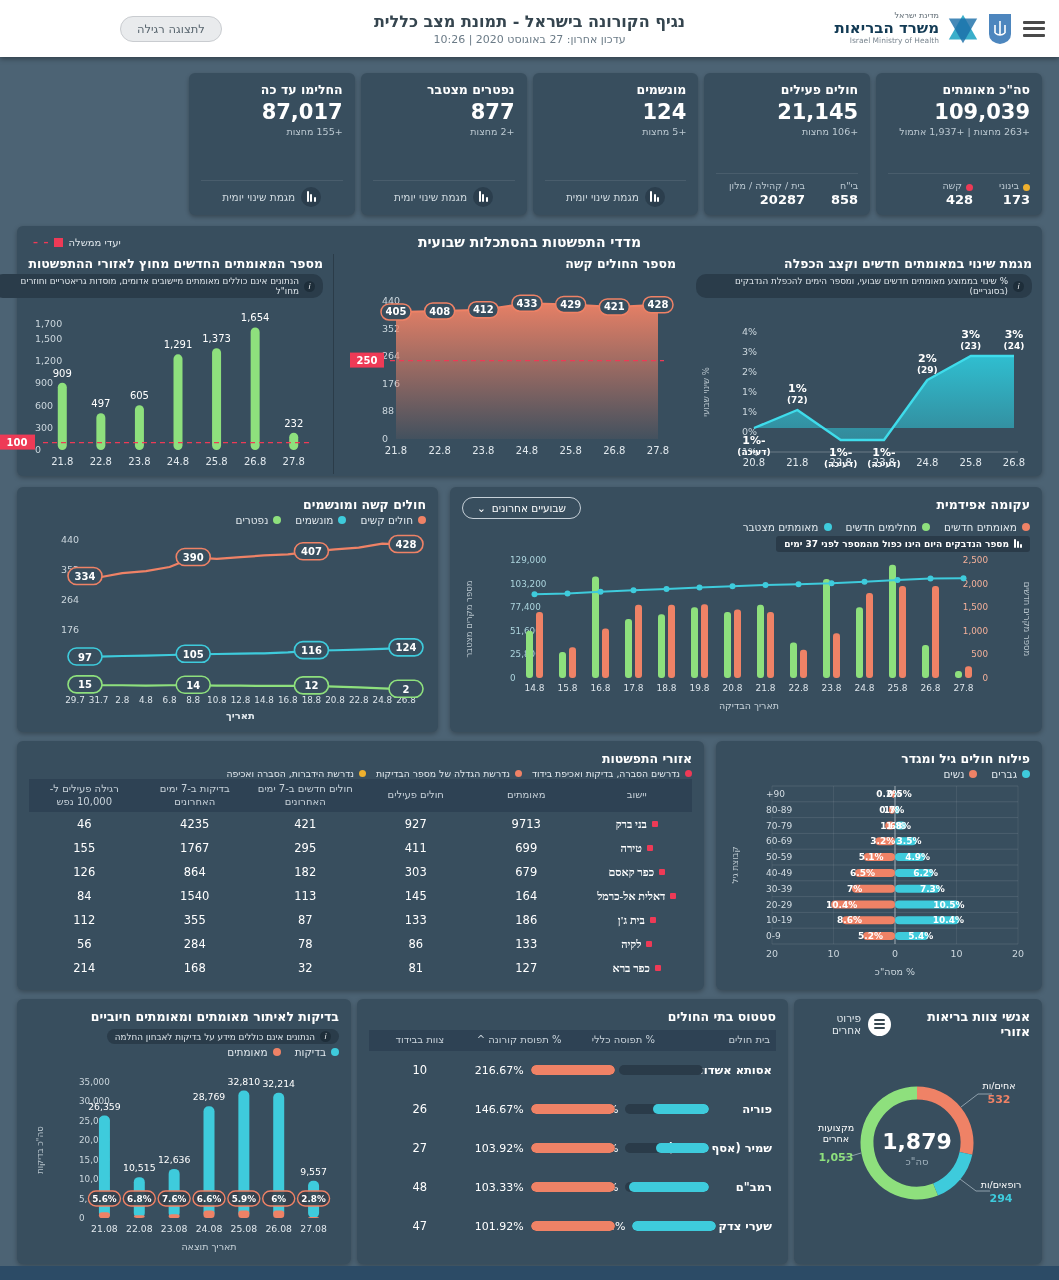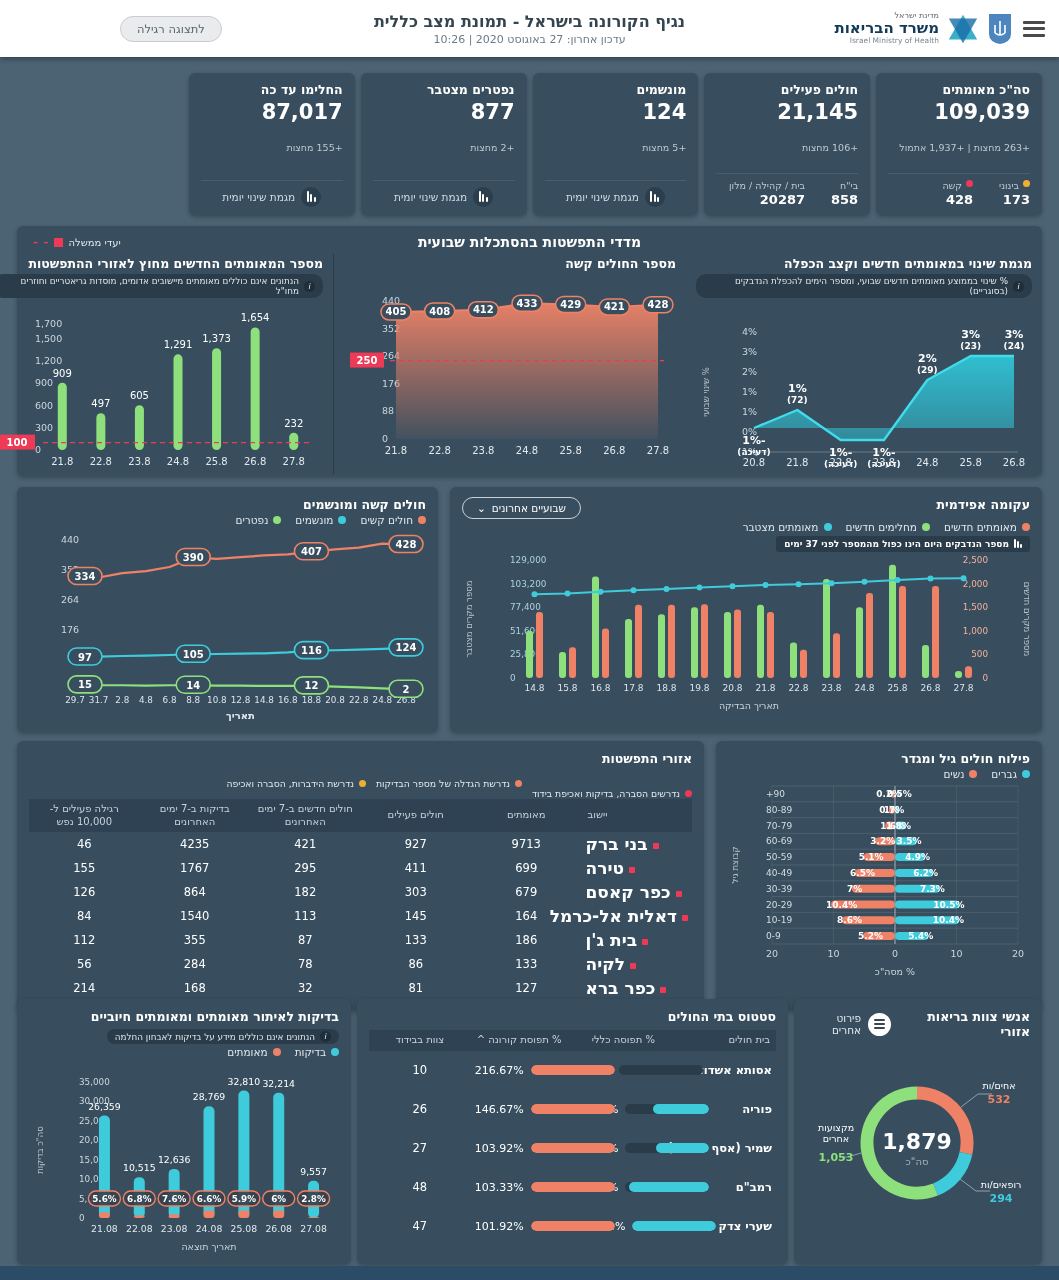--- a/index.html
+++ b/index.html
@@ -23,24 +23,24 @@
   
   main { padding:16px 17px 0; }
   section.row { margin-bottom:11px; }
   .card { background:#384E5E; border-radius:6px; box-shadow:0 2px 5px rgba(0,0,0,.28); }
 
   
   .stats { display:grid; grid-template-columns:repeat(6,1fr); gap:6px; height:142px; }
   .stat-card { background:#384E5E; border-radius:6px; box-shadow:0 2px 4px rgba(0,0,0,.28); padding:10px 12px 8px; display:flex; flex-direction:column; }
   .sc-title { font-size:12.5px; font-weight:bold; color:#fff; line-height:1.15; }
   .sc-value { font-size:21px; font-weight:bold; color:#fff; margin-top:3px; }
-  .sc-delta { font-size:9.5px; color:#BCC9D2; margin-top:18px; white-space:nowrap; }
+  .sc-delta { font-size:9.5px; color:#BCC9D2; margin-top:2px; white-space:nowrap; }
   .sc-break { margin-top:auto; border-top:1px solid rgba(255,255,255,.09); padding-top:6px; display:flex; gap:26px; }
   .sc-bitem { display:flex; flex-direction:column; }
-  .sc-blabel { display:flex; align-items:flex-start; gap:4px; font-size:9.5px; color:#BCC9D2; }
+  .sc-blabel { display:flex; align-items:flex-end; gap:4px; font-size:9.5px; color:#BCC9D2; }
   .dot { width:7px; height:7px; border-radius:50%; display:inline-block; }
   .sc-bvalue { font-size:13px; font-weight:bold; color:#fff; margin-top:1px; }
   .sc-footer { margin-top:auto; border-top:1px solid rgba(255,255,255,.09); padding-top:6px; display:flex; align-items:center; justify-content:center; gap:6px; font-size:10.5px; color:#D2DCE2; cursor:pointer; }
   .icon-circle { width:20px; height:20px; border-radius:50%; background:#2B3E4D; display:inline-flex; align-items:flex-end; justify-content:center; gap:1.5px; padding-bottom:5px; }
   .icon-circle i { display:inline-block; width:2px; background:#fff; border-radius:1px; }
 
   
   .weekly { height:250px; position:relative; padding:8px 0 4px; }
   .weekly-title { text-align:center; font-size:14px; font-weight:bold; color:#fff; margin-bottom:4px; }
   .target-legend { position:absolute; left:16px; top:11px; display:flex; align-items:center; gap:5px; font-size:10px; color:#E2E9EE; }
@@ -68,22 +68,22 @@
   .epi-head { display:flex; align-items:flex-start; }
   .range-pill { margin-right:auto; background:transparent; border:1px solid #C6D0D8; border-radius:14px; color:#fff; font-size:10.5px; padding:4px 14px; font-family:inherit; cursor:pointer; display:flex; align-items:center; gap:6px; }
   .tooltip-pill { display:inline-flex; align-items:center; gap:5px; background:#2A3B49; border-radius:3px; padding:3px 8px; font-size:9px; font-weight:bold; color:#fff; margin-top:2px; }
   .mini-bars { display:inline-flex; align-items:flex-end; gap:1px; height:9px; }
   .mini-bars i { width:2px; background:#fff; display:inline-block; border-radius:1px; }
 
   
   table { width:100%; border-collapse:collapse; table-layout:fixed; }
   thead th { background:#2E4254; color:#C8D2DA; font-size:10px; font-weight:normal; padding:4px 6px; line-height:1.25; }
   .spread-table td { font-size:11.5px; color:#fff; text-align:center; height:24px; padding:0 4px; }
-  .spread-table td.name, .spread-table th.name { text-align:left; }
-  .spread-table td.name { font-weight:bold; font-size:17px; white-space:nowrap; }
+  .spread-table td.name, .spread-table th.name { text-align:center; }
+  .spread-table td.name { font-weight:bold; font-size:11px; white-space:nowrap;font-family:Liberation Serif, serif; }
   .sq-dot { display:inline-block; width:6px; height:6px; border-radius:1px; margin-left:5px; vertical-align:1px; }
   .hosp-table td { font-size:11.5px; color:#fff; text-align:center; height:39px; padding:0 4px; }
   .hosp-table td.name { text-align:right; font-weight:bold; white-space:nowrap; }
   .bar-cell { display:flex; align-items:center; justify-content:flex-end; gap:7px; }
   .pill { position:relative; width:84px; height:10px; background:#2A3B49; border-radius:5px; overflow:hidden; flex:none; }
   .pill .fill { position:absolute; top:0; bottom:0; right:0; border-radius:5px; }
   .pct-txt { font-size:11px; color:#fff; white-space:nowrap; }
 
   
   .donut-head { display:flex; align-items:center; gap:7px; }
@@ -614,21 +614,21 @@
             <text x="167" y="177" fill="#CBD6DD" font-size="9.5" text-anchor="middle" style="font-family: &quot;DejaVu Sans&quot;, sans-serif;">0</text>
             <text x="228.5" y="177" fill="#CBD6DD" font-size="9.5" text-anchor="middle" style="font-family: &quot;DejaVu Sans&quot;, sans-serif;">10</text>
             <text x="290" y="177" fill="#CBD6DD" font-size="9.5" text-anchor="middle" style="font-family: &quot;DejaVu Sans&quot;, sans-serif;">20</text>
             <text x="167" y="195" fill="#C9D4DB" font-size="9.5" text-anchor="middle" style="font-family: &quot;DejaVu Sans&quot;, sans-serif;">% מסה"כ</text>
             <text x="10" y="85" fill="#B9C6CE" font-size="8.5" text-anchor="middle" transform="rotate(-90 10 85)" style="font-family: &quot;DejaVu Sans&quot;, sans-serif;">קבוצת גיל</text>
           </svg></div>
     </div>
     <div class="card pad">
       <div class="chart-title">אזורי התפשטות</div>
       <div class="legend-row" id="spread-legend" style="gap:10px">
-          <span class="lg-item" style="font-size: 9.3px; margin-top: 20px;">
+          <span class="lg-item" style="font-size: 9.3px;">
             <span class="lg-dot" style="background: rgb(238, 58, 86); width: 7px; height: 7px;"></span>
             <span>נדרשים הסברה, בדיקות ואכיפת בידוד</span>
           </span>
           <span class="lg-item" style="font-size: 9.3px;">
             <span class="lg-dot" style="background: rgb(239, 130, 102); width: 7px; height: 7px;"></span>
             <span>נדרשת הגדלה של מספר הבדיקות</span>
           </span>
           <span class="lg-item" style="font-size: 9.3px;">
             <span class="lg-dot" style="background: rgb(238, 176, 46); width: 7px; height: 7px;"></span>
             <span>נדרשת הידברות, הסברה ואכיפה</span>

